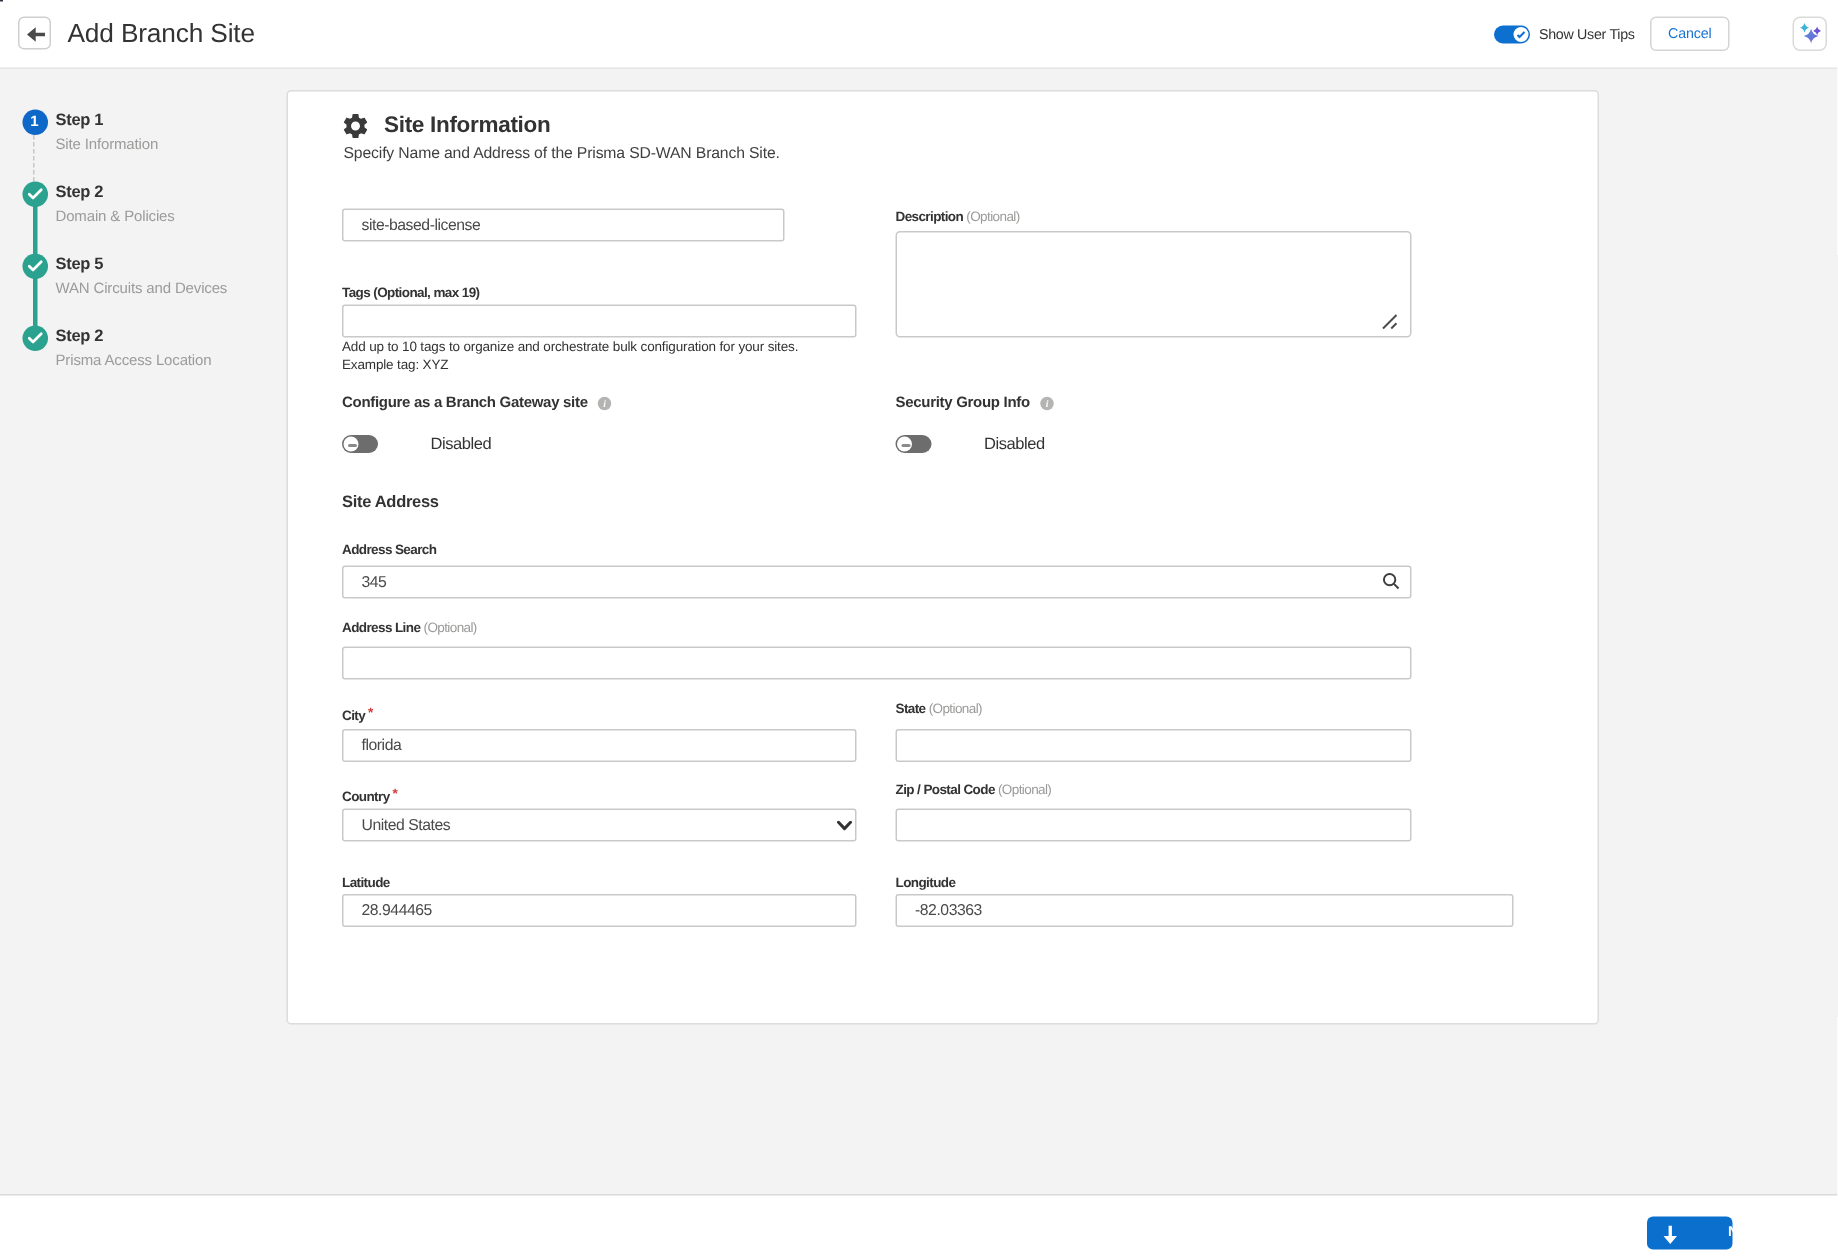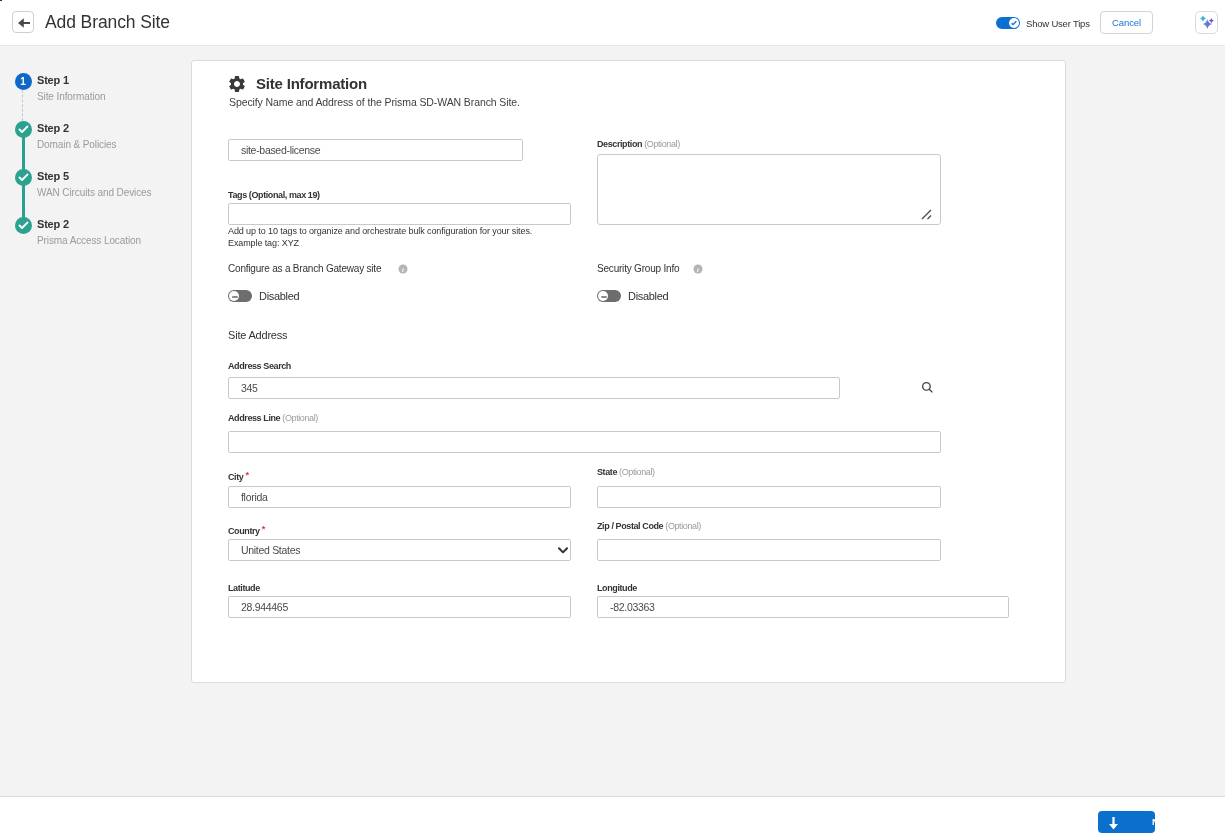--- a/index.html
+++ b/index.html
@@ -24,27 +24,27 @@
 .sc { background:#2ba28f; }
 .stitle { position:absolute; left:37px; font-size:11px; font-weight:bold; letter-spacing:-0.2px; color:#333; line-height:13px; }
 .ssub { position:absolute; left:37px; font-size:10px; letter-spacing:-0.1px; color:#9b9b9a; line-height:13px; }
 
 .h2 { position:absolute; left:256px; top:76px; font-size:15px; font-weight:bold; letter-spacing:-0.2px; color:#333; line-height:15px; }
 .sub { position:absolute; left:229px; top:97px; font-size:10.5px; color:#3f3f3f; letter-spacing:-0.1px; line-height:11px;text-align:center; }
 .lbl { position:absolute; font-size:9px; font-weight:bold; letter-spacing:-0.4px; color:#333; line-height:10px; }
 .opt { font-weight:normal; color:#9b9b9a; }
 .req { color:#d13c3c; font-size:9px; vertical-align:2px; margin-left:2px; }
 .help { position:absolute; font-size:9px; letter-spacing:-0.1px; color:#333; line-height:11.5px; }
-.biglbl { position:absolute; font-size:10px; font-weight:normal; letter-spacing:-0.2px; color:#333; line-height:12px; }
+.biglbl { position:absolute; font-size:10px; font-weight:bold; letter-spacing:-0.2px; color:#333; line-height:12px; }
 .inp { position:absolute; height:22px; border:1px solid #c9c9c8; border-radius:2px; background:#fff; font-size:10.5px; color:#4a4a4a; line-height:20px; padding-left:12px; letter-spacing:-0.3px; }
 .ta { position:absolute; border:1px solid #c9c9c8; border-radius:3px; background:#fff; }
 .tgl-off { position:absolute; width:24px; height:12px; border-radius:6px; background:#6d6d6d; }
 .tgl-off .knob { position:absolute; left:1px; top:1px; width:10px; height:10px; border-radius:50%; background:#fff; }
 .tgl-off .dash { position:absolute; left:3px; top:5px; width:6px; height:2px; background:#8a8a8a; border-radius:1px; }
-.dislbl { position:absolute; font-size:11px; letter-spacing:-0.3px; color:#333; line-height:12px; }
+.dislbl { position:absolute; font-size:11px; letter-spacing:-0.3px; color:#333; line-height:12px;margin-left:28px; }
 .nextbtn { position:absolute; left:1098px; top:811px; width:57px; height:22px; background:#0b6fce; border-radius:4px; color:#fff; }
 .nextbtn span { position:absolute; left:27px; top:5px; font-size:9.5px; font-weight:bold; letter-spacing:-0.1px; line-height:12px;padding-left:27px; }
 </style>
 </head>
 <body>
 <div class="mid"></div>
 <div class="header"></div>
 <div class="footer"></div>
 <div class="corner"></div>
 
@@ -140,21 +140,21 @@
 <div class="tgl-off" style="left:597px;top:290px">
     <div class="knob">
       <div class="dash"></div>
     </div>
   </div>
 <div class="dislbl" style="left:628px;top:290px">Disabled</div>
 
 <div class="biglbl" style="left:228px;top:329px;font-size:11px">Site Address</div>
 
 <div class="lbl" style="left:228px;top:361px">Address Search</div>
-<div class="inp" style="left:228px;top:377px;width:612px">345</div>
+<div class="inp" style="left:228px;top:377px;width:713px">345</div>
 <svg width="13" height="13" viewBox="0 0 24 24" style="position:absolute;left:921px;top:381px;fill:none;stroke:#3d3d3d;stroke-width:2.4">
     <circle cx="10" cy="10" r="7"></circle>
     <path d="M15.3 15.3 L21 21"></path>
   </svg>
 
 <div class="lbl" style="left:228px;top:413px">Address Line <span class="opt">(Optional)</span></div>
 <div class="inp" style="left:228px;top:431px;width:713px"></div>
 
 <div class="lbl" style="left:228px;top:470px">City<span class="req">*</span></div>
 <div class="inp" style="left:228px;top:486px;width:343px">florida</div>

